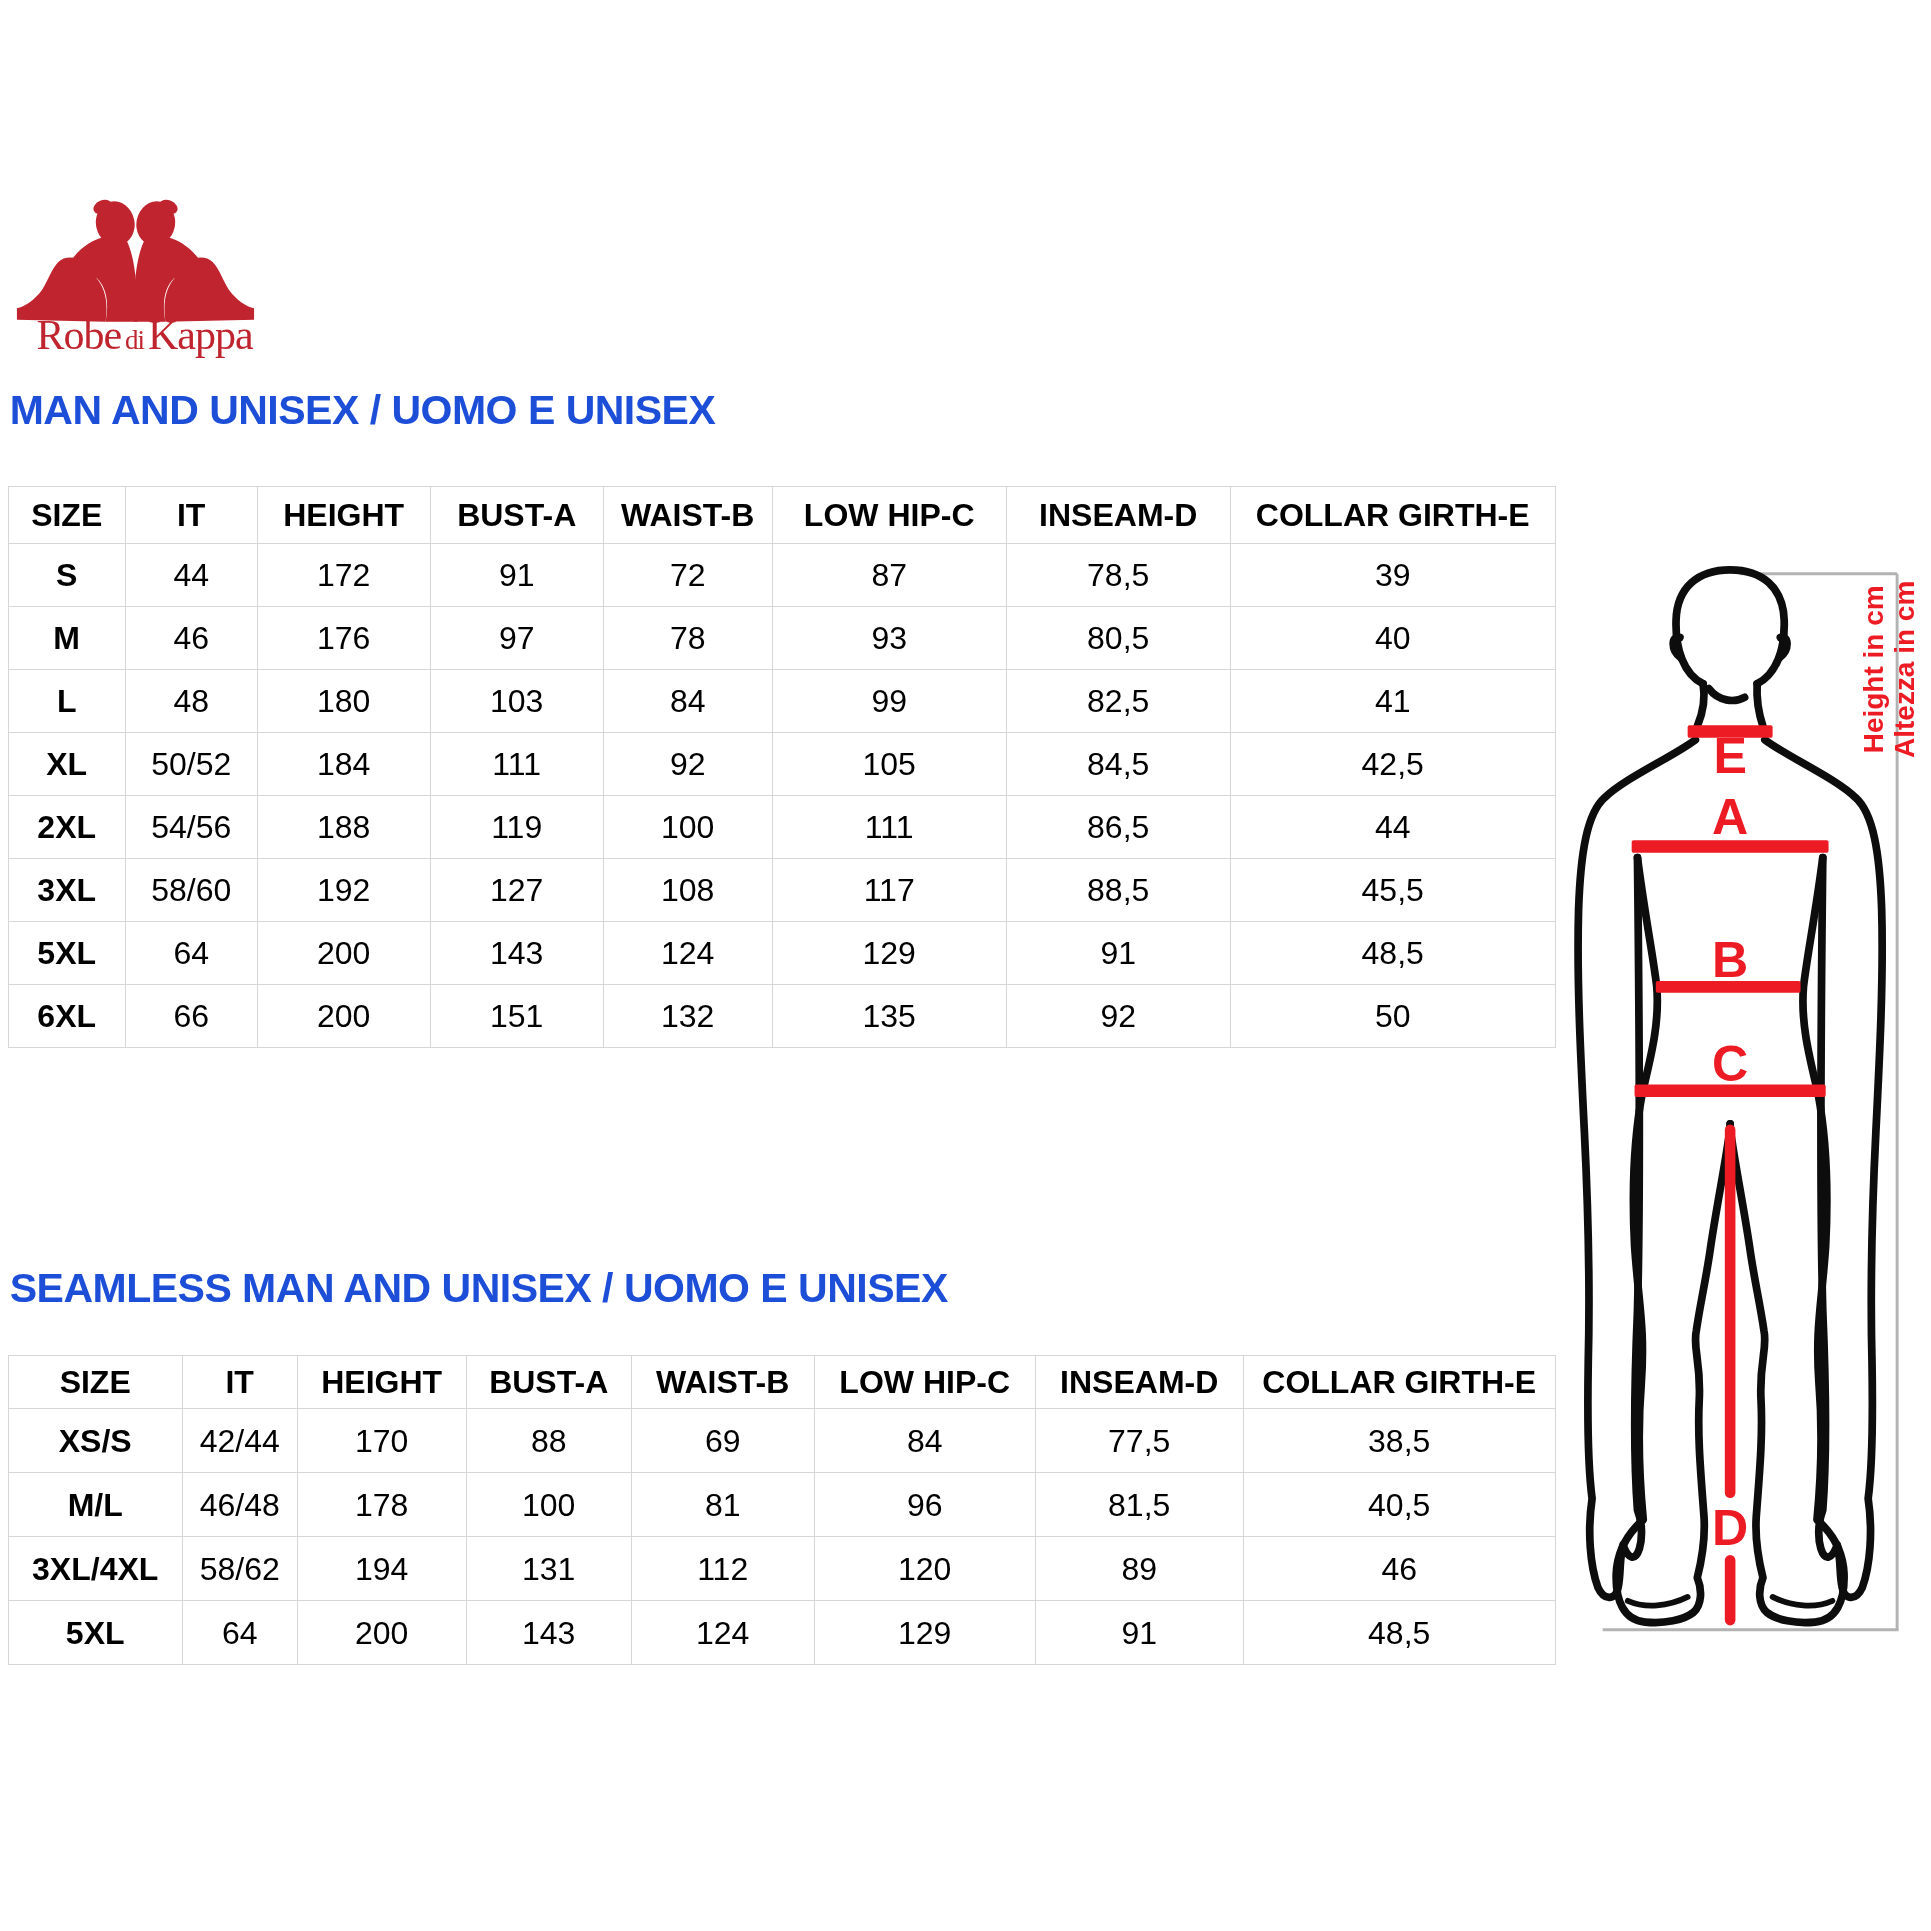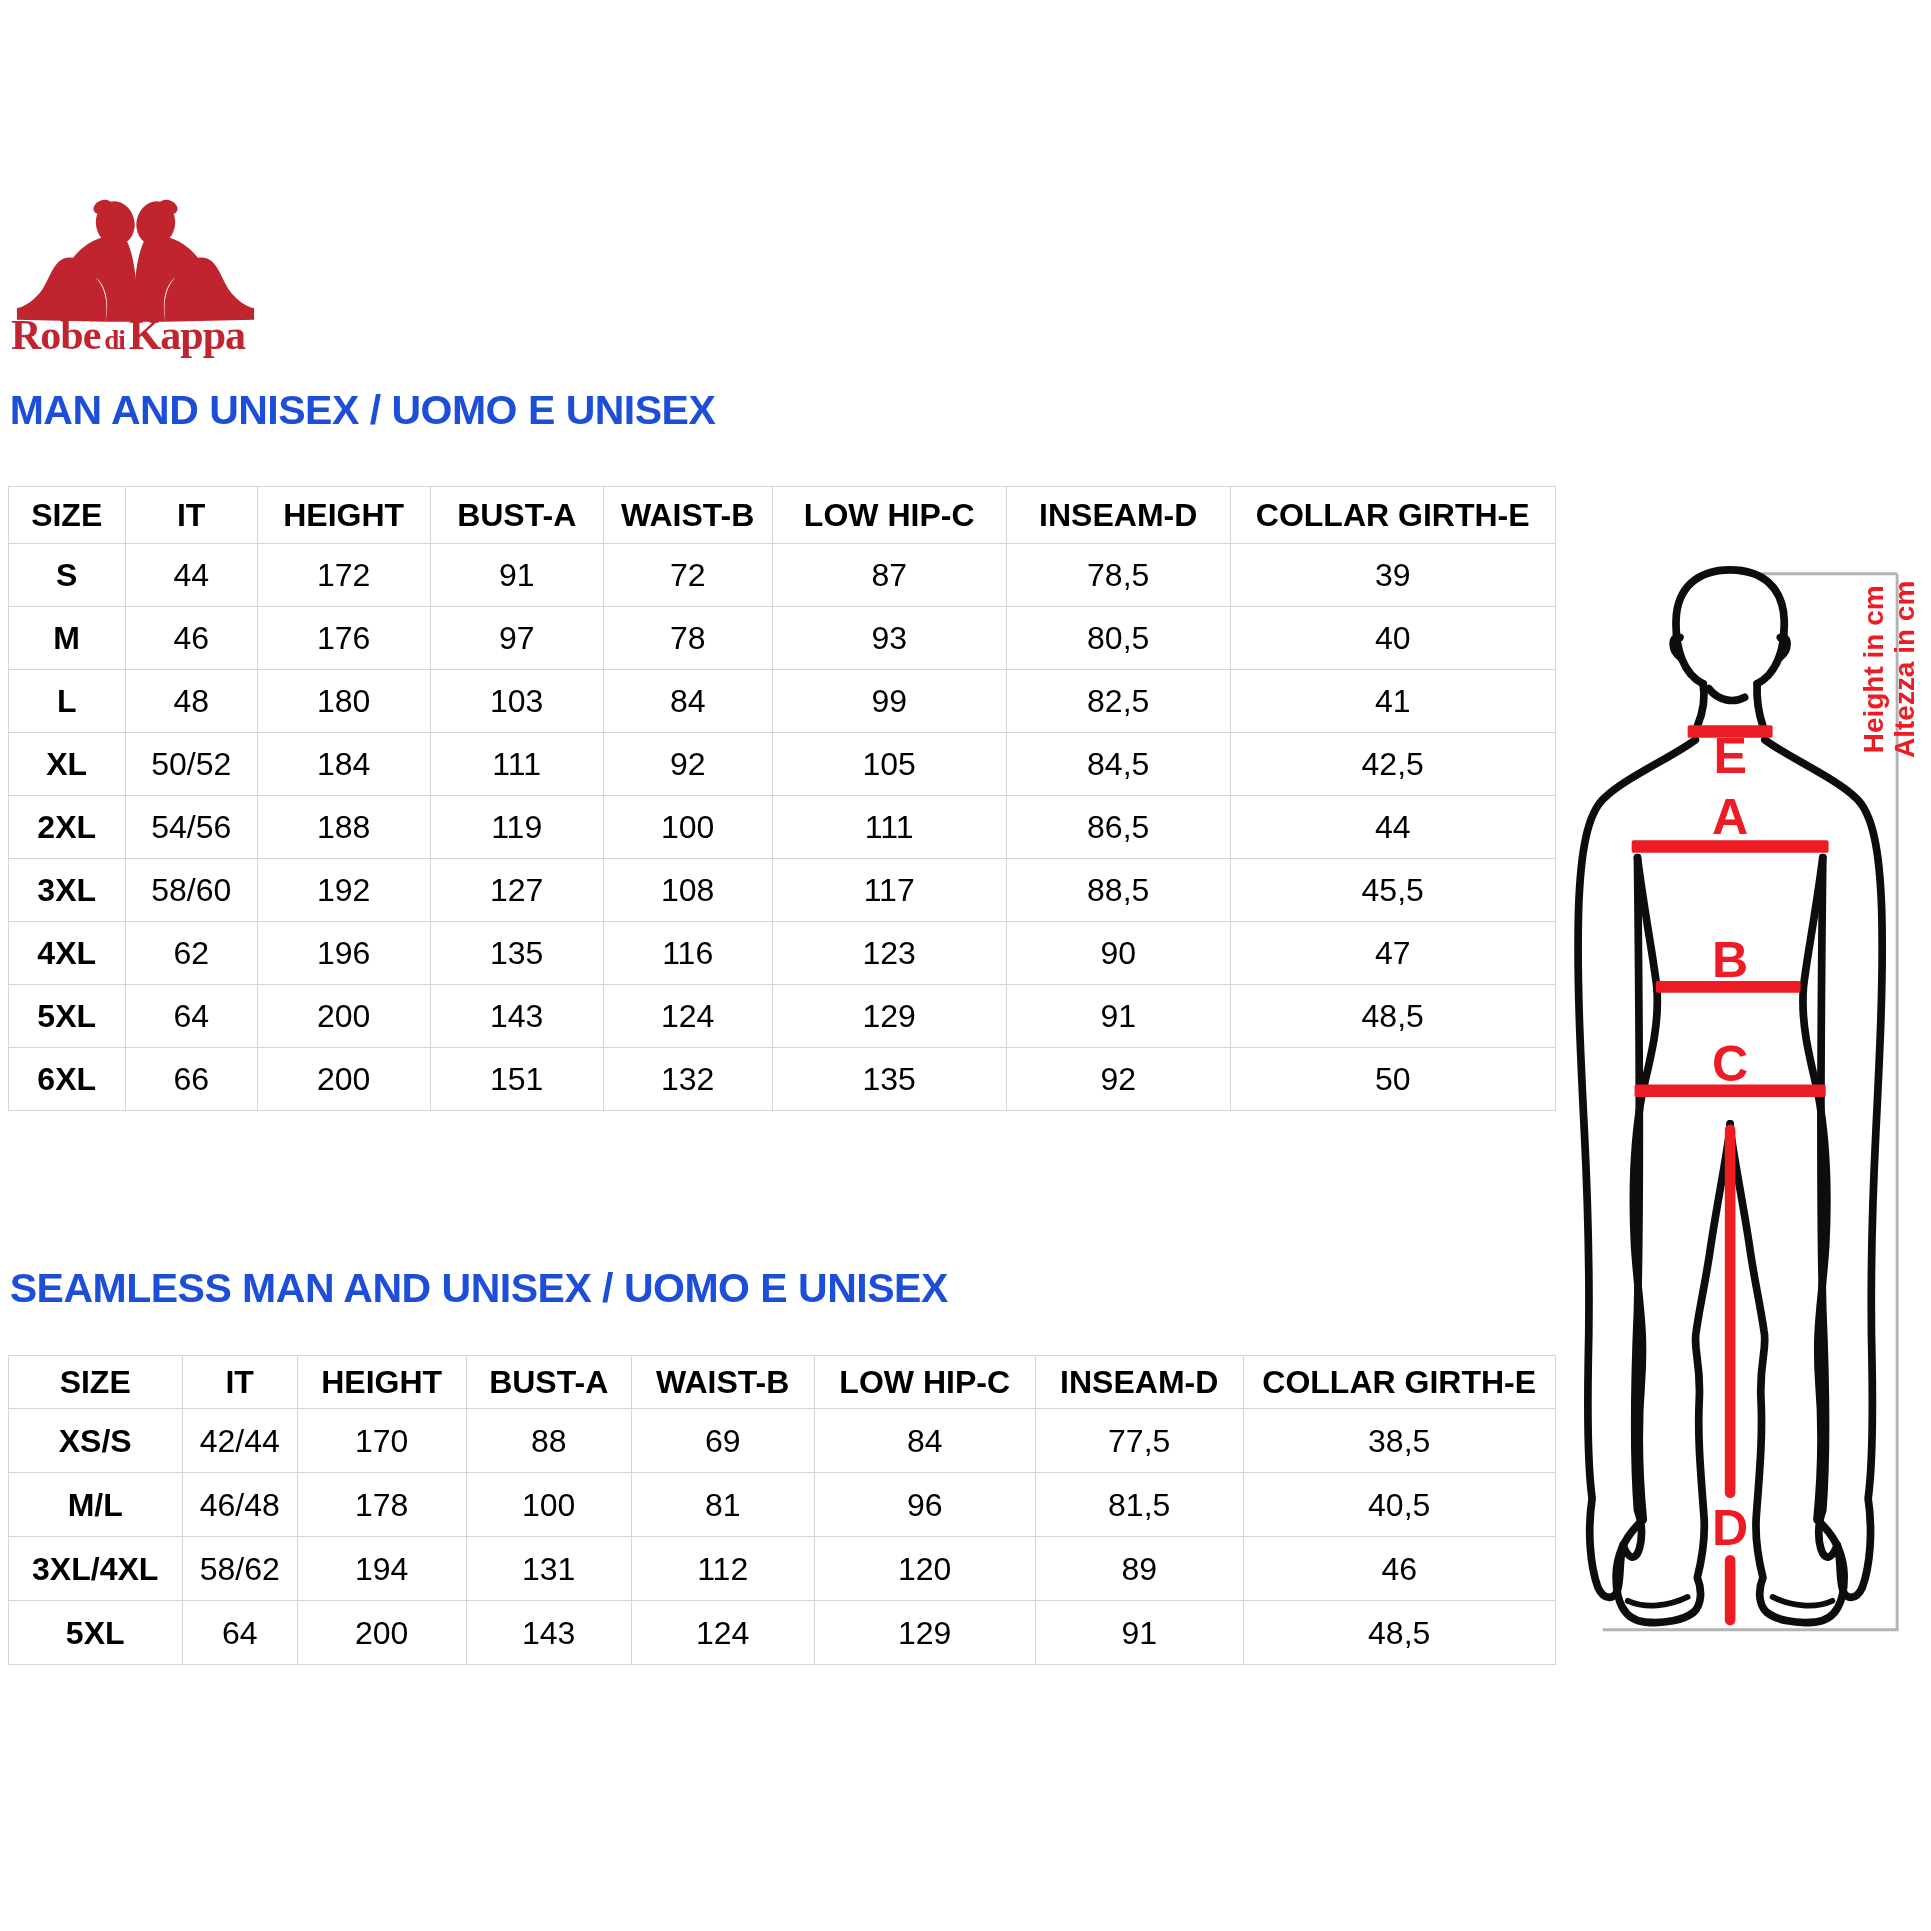--- a/index.html
+++ b/index.html
@@ -9,24 +9,24 @@
     --cell-border:#d6d6d6;
   }
   *{margin:0;padding:0;box-sizing:border-box;}
   html,body{background:#fff;}
   body{font-family:"Liberation Sans","DejaVu Sans",sans-serif;color:#000;}
   .page{position:relative;width:1931px;height:1931px;background:#fff;overflow:hidden;}
 
   
   .logo-figures{position:absolute;left:14.5px;top:198px;width:241px;height:126px;}
   .logo-wordmark{
-    position:absolute;left:11px;top:311px;width:247px;
-    color:var(--logo-red);
+    position:absolute;left:21px;top:311px;width:247px;
+    text-align:center;color:var(--logo-red);
     font-family:"Liberation Serif","DejaVu Serif",serif;
-    font-weight:700;font-size:42px;letter-spacing:-1px;white-space:nowrap;
+    font-weight:400;font-size:42px;letter-spacing:-1px;white-space:nowrap;
   }
   .logo-wordmark .di{font-size:27px;padding:0 3.9px;}
 
   
   .section-heading{
     position:absolute;left:9.7px;font-size:41px;font-weight:700;
     letter-spacing:-0.5px;color:#1d4ed8;white-space:nowrap;
   }
   #heading-man{top:387px;}
   #heading-seamless{top:1265px;}
@@ -166,30 +166,20 @@
           <th>3XL</th>
           <td>58/60</td>
           <td>192</td>
           <td>127</td>
           <td>108</td>
           <td>117</td>
           <td>88,5</td>
           <td>45,5</td>
         </tr>
         <tr>
-          <th>4XL</th>
-          <td>62</td>
-          <td>196</td>
-          <td>135</td>
-          <td>116</td>
-          <td>123</td>
-          <td>90</td>
-          <td>47</td>
-        </tr>
-        <tr>
           <th>5XL</th>
           <td>64</td>
           <td>200</td>
           <td>143</td>
           <td>124</td>
           <td>129</td>
           <td>91</td>
           <td>48,5</td>
         </tr>
         <tr>

